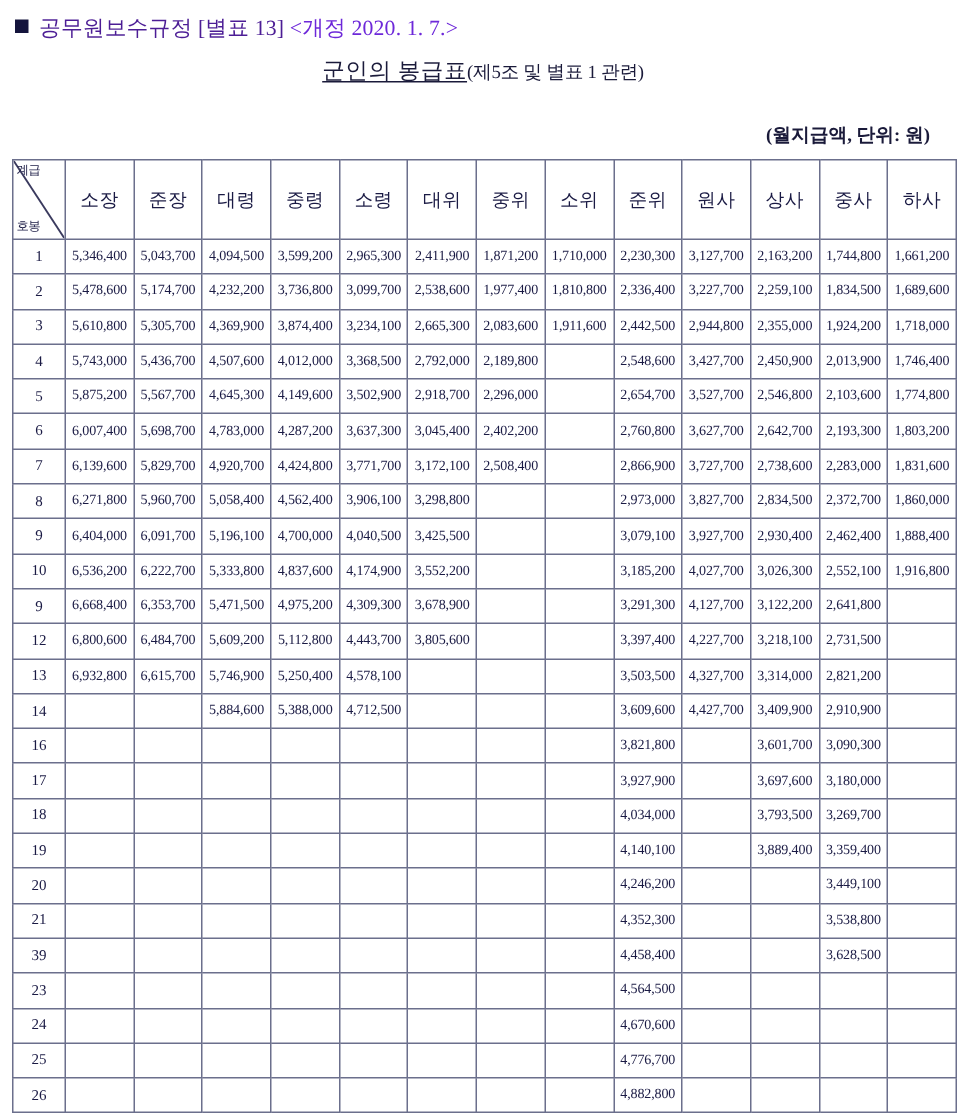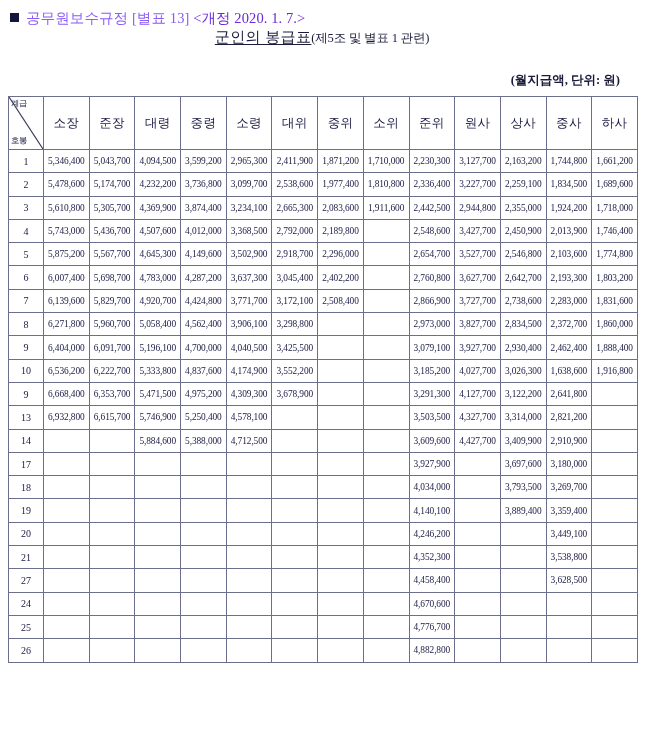--- a/index.html
+++ b/index.html
@@ -33,25 +33,26 @@
     color: #101038;
   }
   .head-bullet {
     display: inline-block;
     width: 9px;
     height: 9px;
     background: #14143c;
     margin-right: 7px;
     vertical-align: 1px;
   }
-  .head-reg { color: #8b5cf6; }
+  .head-reg { color: #4c1d95; }
   .head-rev { color: #6d28d9; }
 
   .title-row {
     text-align: center;
+    margin-top: 10px;
     font-size: 15px;
     white-space: nowrap;
   }
   .title-main {
     text-decoration: underline;
     text-underline-offset: 2px;
     letter-spacing: .4px;
   }
   .title-sub {
     font-size: 12.5px;
@@ -329,40 +330,56 @@
             <td class="val">6,222,700</td>
             <td class="val">5,333,800</td>
             <td class="val">4,837,600</td>
             <td class="val">4,174,900</td>
             <td class="val">3,552,200</td>
             <td class="val"></td>
             <td class="val"></td>
             <td class="val">3,185,200</td>
             <td class="val">4,027,700</td>
             <td class="val">3,026,300</td>
-            <td class="val">1,638,600</td>
+            <td class="val">2,552,100</td>
             <td class="val">1,916,800</td>
           </tr>
           <tr>
             <td class="num">9</td>
             <td class="val">6,668,400</td>
             <td class="val">6,353,700</td>
             <td class="val">5,471,500</td>
             <td class="val">4,975,200</td>
             <td class="val">4,309,300</td>
             <td class="val">3,678,900</td>
             <td class="val"></td>
             <td class="val"></td>
             <td class="val">3,291,300</td>
             <td class="val">4,127,700</td>
             <td class="val">3,122,200</td>
             <td class="val">2,641,800</td>
             <td class="val"></td>
           </tr>
           <tr>
+            <td class="num">12</td>
+            <td class="val">6,800,600</td>
+            <td class="val">6,484,700</td>
+            <td class="val">5,609,200</td>
+            <td class="val">5,112,800</td>
+            <td class="val">4,443,700</td>
+            <td class="val">3,805,600</td>
+            <td class="val"></td>
+            <td class="val"></td>
+            <td class="val">3,397,400</td>
+            <td class="val">4,227,700</td>
+            <td class="val">3,218,100</td>
+            <td class="val">2,731,500</td>
+            <td class="val"></td>
+          </tr>
+          <tr>
             <td class="num">13</td>
             <td class="val">6,932,800</td>
             <td class="val">6,615,700</td>
             <td class="val">5,746,900</td>
             <td class="val">5,250,400</td>
             <td class="val">4,578,100</td>
             <td class="val"></td>
             <td class="val"></td>
             <td class="val"></td>
             <td class="val">3,503,500</td>
@@ -381,20 +398,36 @@
             <td class="val"></td>
             <td class="val"></td>
             <td class="val"></td>
             <td class="val">3,609,600</td>
             <td class="val">4,427,700</td>
             <td class="val">3,409,900</td>
             <td class="val">2,910,900</td>
             <td class="val"></td>
           </tr>
           <tr>
+            <td class="num">16</td>
+            <td class="val"></td>
+            <td class="val"></td>
+            <td class="val"></td>
+            <td class="val"></td>
+            <td class="val"></td>
+            <td class="val"></td>
+            <td class="val"></td>
+            <td class="val"></td>
+            <td class="val">3,821,800</td>
+            <td class="val"></td>
+            <td class="val">3,601,700</td>
+            <td class="val">3,090,300</td>
+            <td class="val"></td>
+          </tr>
+          <tr>
             <td class="num">17</td>
             <td class="val"></td>
             <td class="val"></td>
             <td class="val"></td>
             <td class="val"></td>
             <td class="val"></td>
             <td class="val"></td>
             <td class="val"></td>
             <td class="val"></td>
             <td class="val">3,927,900</td>
@@ -461,33 +494,49 @@
             <td class="val"></td>
             <td class="val"></td>
             <td class="val"></td>
             <td class="val">4,352,300</td>
             <td class="val"></td>
             <td class="val"></td>
             <td class="val">3,538,800</td>
             <td class="val"></td>
           </tr>
           <tr>
-            <td class="num">27</td>
+            <td class="num">39</td>
             <td class="val"></td>
             <td class="val"></td>
             <td class="val"></td>
             <td class="val"></td>
             <td class="val"></td>
             <td class="val"></td>
             <td class="val"></td>
             <td class="val"></td>
             <td class="val">4,458,400</td>
             <td class="val"></td>
             <td class="val"></td>
             <td class="val">3,628,500</td>
+            <td class="val"></td>
+          </tr>
+          <tr>
+            <td class="num">23</td>
+            <td class="val"></td>
+            <td class="val"></td>
+            <td class="val"></td>
+            <td class="val"></td>
+            <td class="val"></td>
+            <td class="val"></td>
+            <td class="val"></td>
+            <td class="val"></td>
+            <td class="val">4,564,500</td>
+            <td class="val"></td>
+            <td class="val"></td>
+            <td class="val"></td>
             <td class="val"></td>
           </tr>
           <tr>
             <td class="num">24</td>
             <td class="val"></td>
             <td class="val"></td>
             <td class="val"></td>
             <td class="val"></td>
             <td class="val"></td>
             <td class="val"></td>

